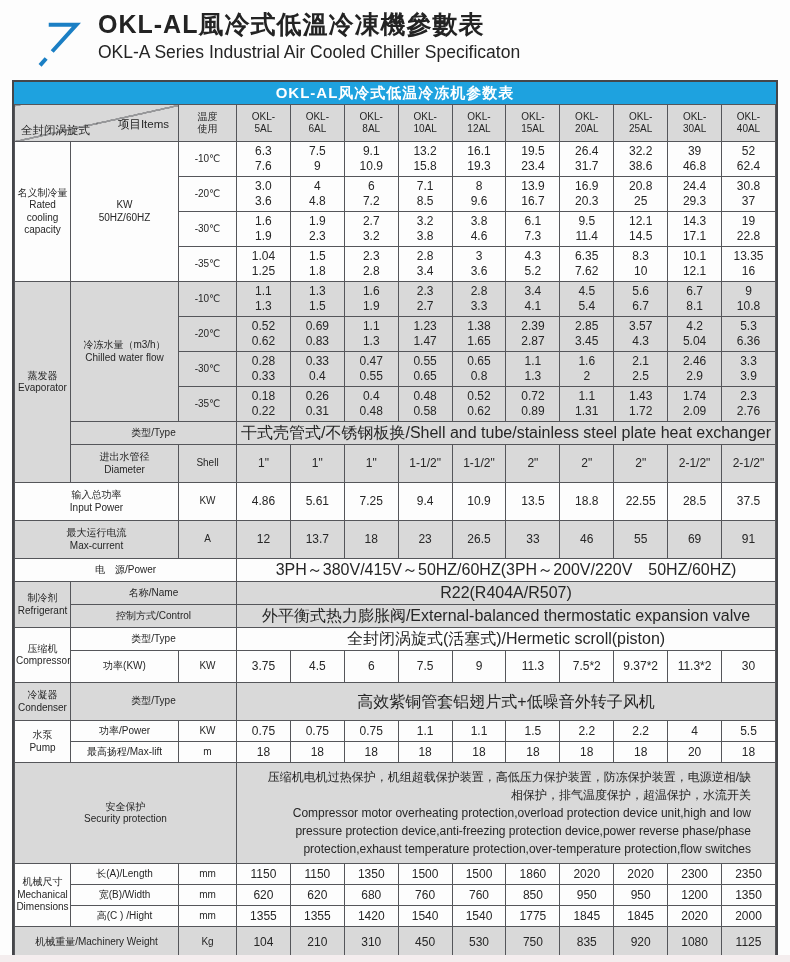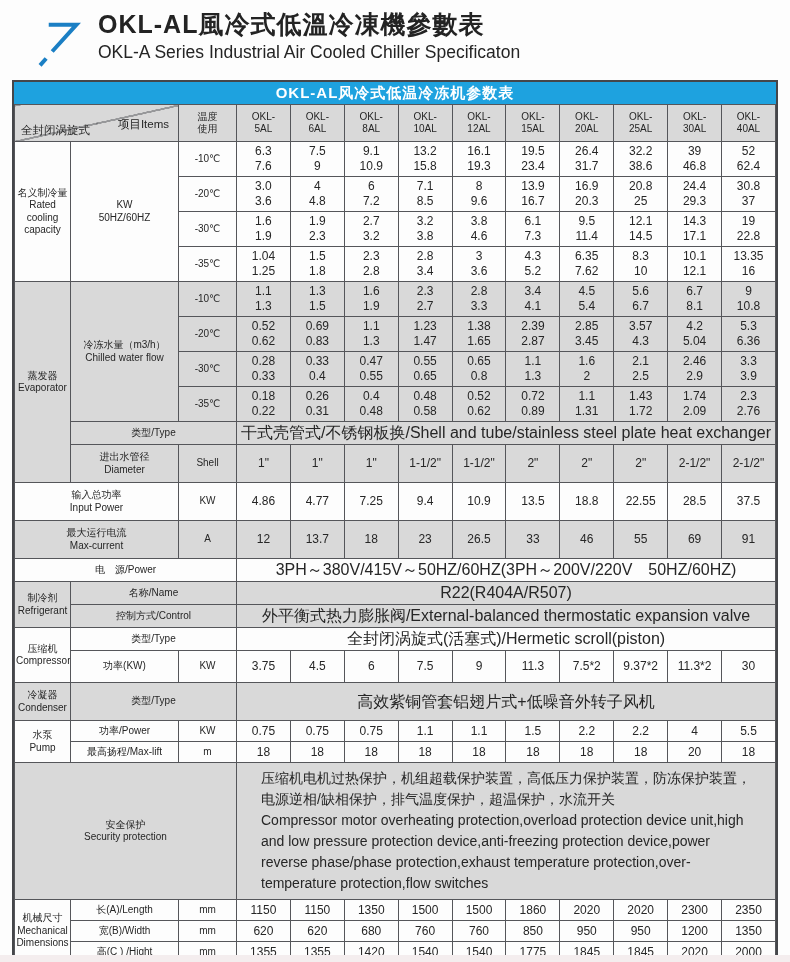--- a/index.html
+++ b/index.html
@@ -28,21 +28,21 @@
     white-space:pre-line;padding:1px;font-size:12px;line-height:1.25;
     font-weight:400;color:#262626;overflow:hidden;
   }
   th{font-weight:400}
   .shade{background:#d9d9d9}
   .num{font-size:12px}
   .lab,.sub,.temp,.unit{font-size:10px}
   .wide{font-size:16px}
   .model{font-size:10px}
   .sec{
-    text-align:left;font-size:14px;line-height:1.5;
+    text-align:right;font-size:12px;line-height:1.5;
     padding:5px 24px;white-space:pre-line;
   }
   .rk-hdr  td,.rk-hdr th{height:34px}
   .rk-dual td{height:32px}
   .rk-slim td{height:19px}
   .rk-mid  td{height:35px}
   .rk-comp td{height:29px}
   .rk-cslim td{height:18px}
   .diag{
     position:relative;
@@ -328,21 +328,21 @@
           <td class="num shade">2"</td>
           <td class="num shade">2"</td>
           <td class="num shade">2-1/2"</td>
           <td class="num shade">2-1/2"</td>
         </tr>
         <tr class="rk-mid">
           <td colspan="2" class="sub">输入总功率
 Input Power</td>
           <td class="unit">KW</td>
           <td class="num">4.86</td>
-          <td class="num">4.77</td>
+          <td class="num">5.61</td>
           <td class="num">7.25</td>
           <td class="num">9.4</td>
           <td class="num">10.9</td>
           <td class="num">13.5</td>
           <td class="num">18.8</td>
           <td class="num">22.55</td>
           <td class="num">28.5</td>
           <td class="num">37.5</td>
         </tr>
         <tr class="rk-mid">

